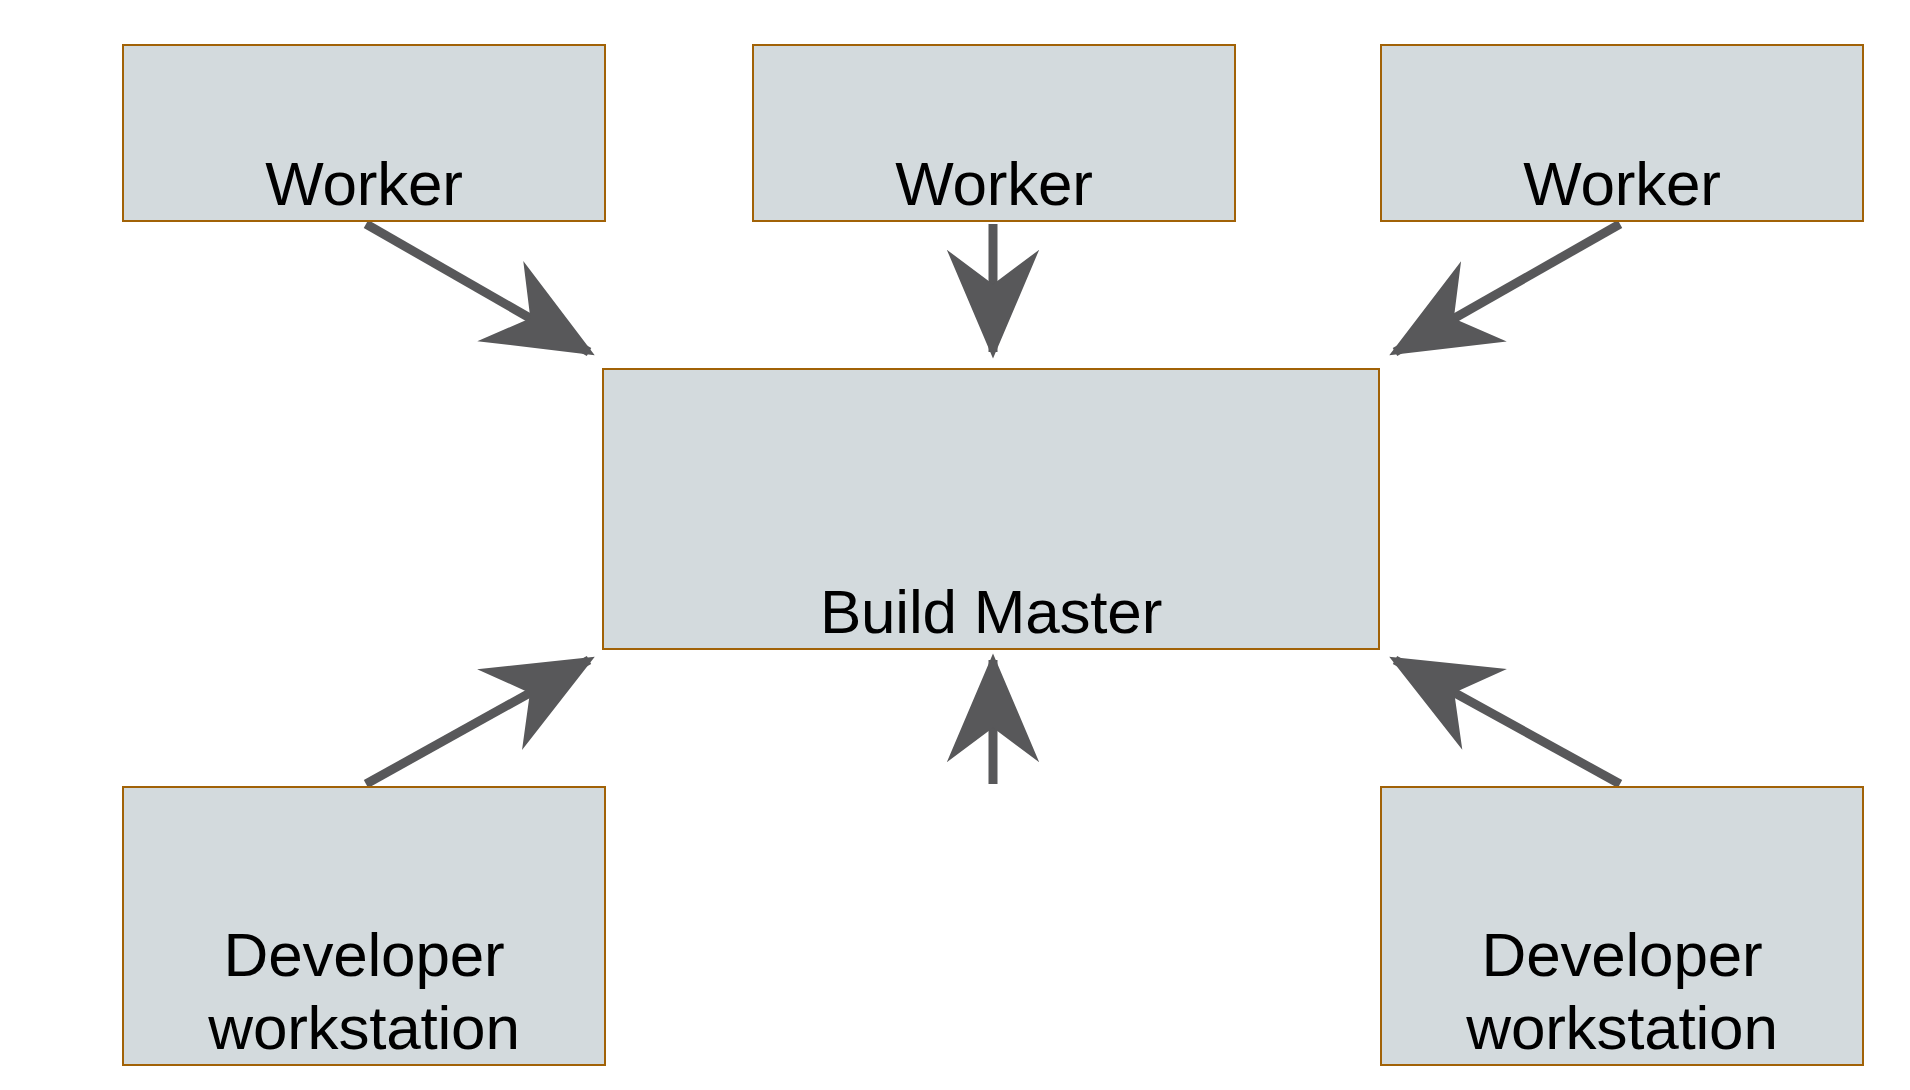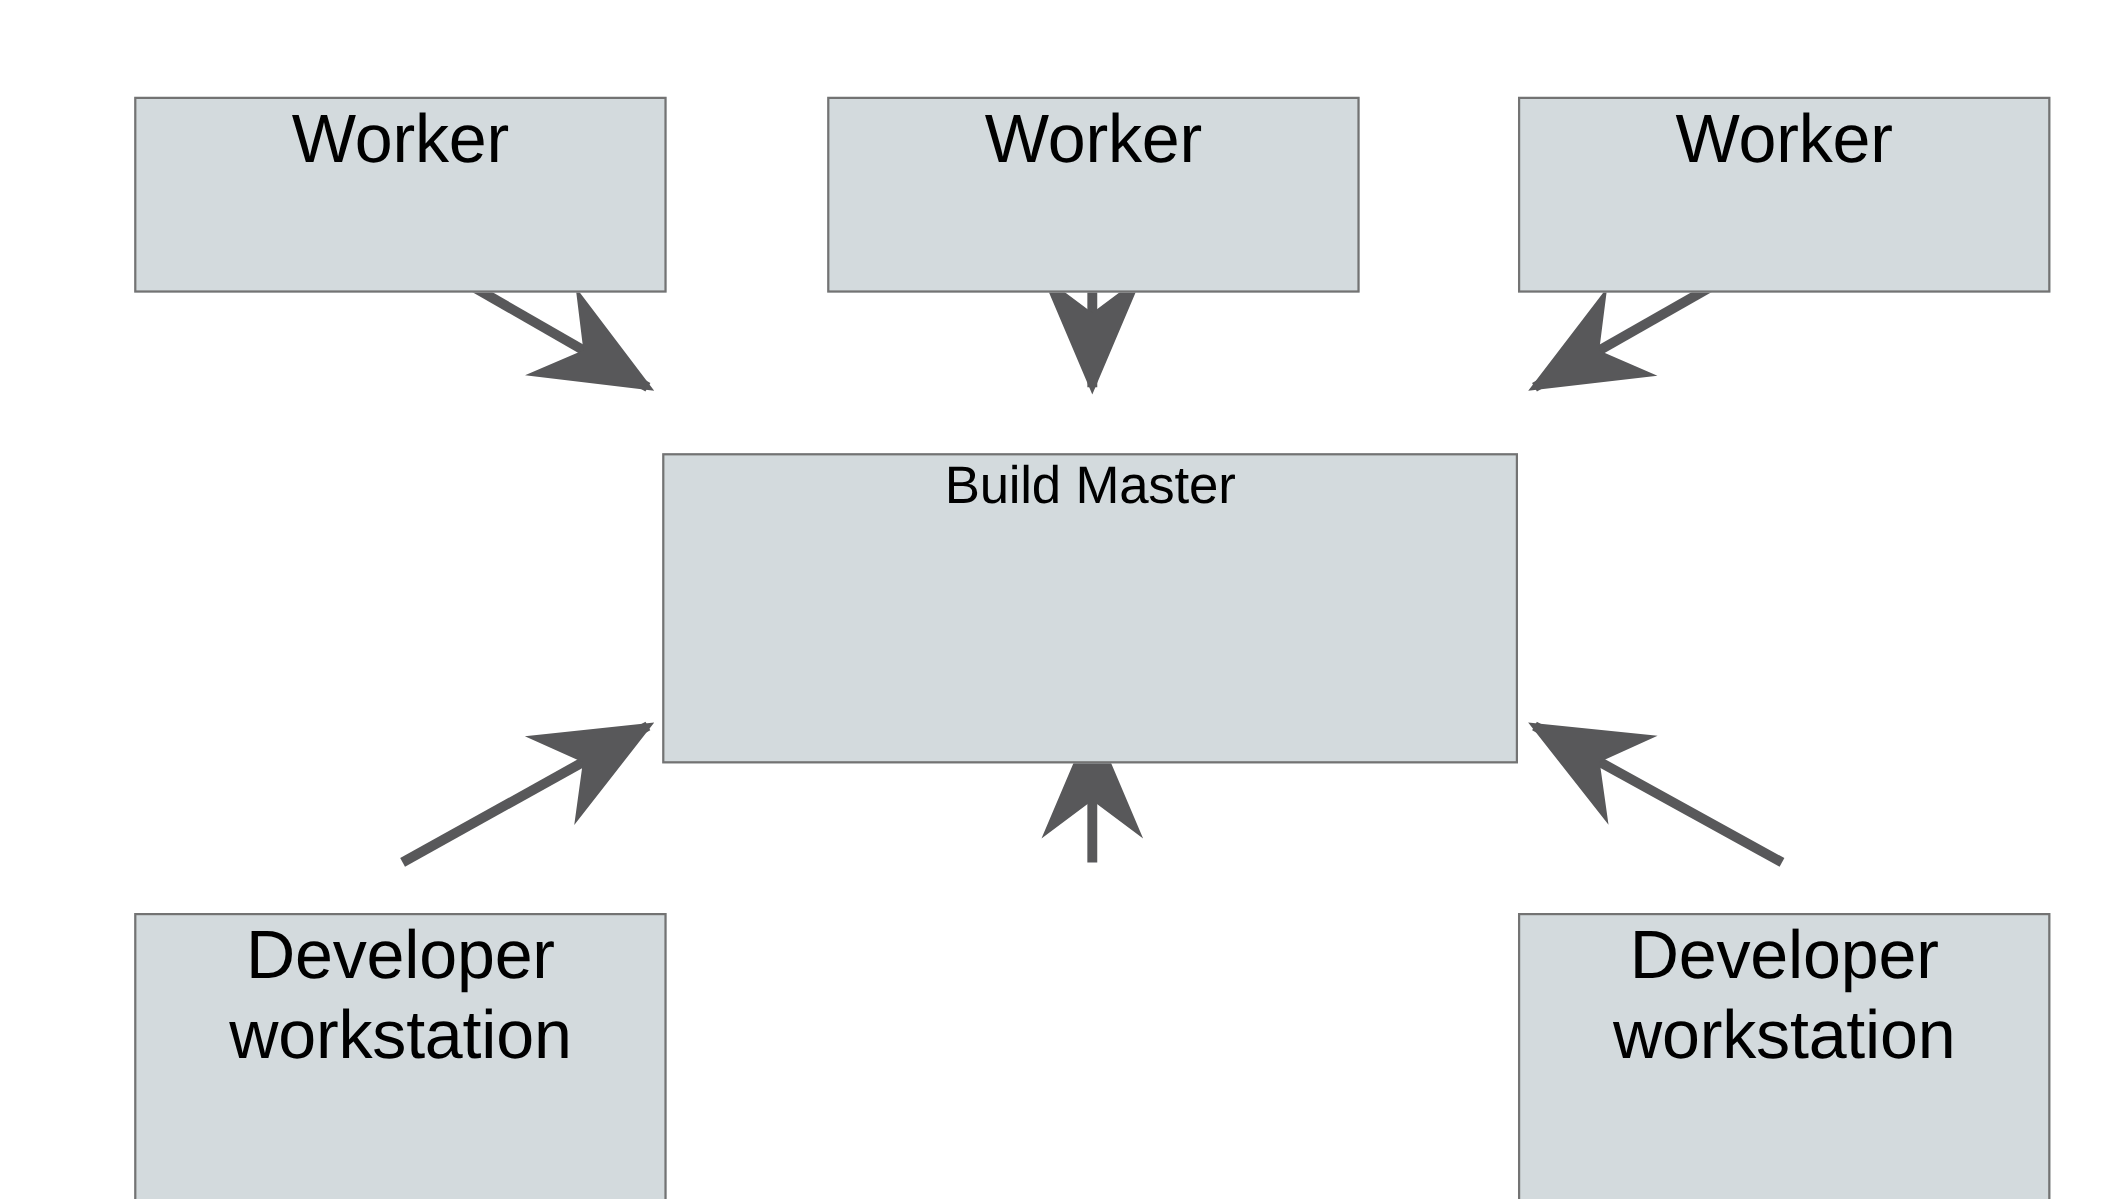--- a/index.html
+++ b/index.html
@@ -23,43 +23,42 @@
     left: 0;
     top: 0;
     width: 1910px;
     height: 1090px;
     pointer-events: none;
   }
   .node {
     position: absolute;
     box-sizing: border-box;
     background: #d3dadd;
-    border: 2px solid #737373;
+    border: 2px solid #a16207;
     display: flex;
-    align-items: flex-start;
+    align-items: flex-end;
     justify-content: center;
     text-align: center;
     color: #000000;
     line-height: 1.18;
     white-space: pre-line;
     letter-spacing: -0.2px;
-    margin-top: 44px;
   }
   .node-label {
     display: block;
     width: 100%;
     padding: 0 10px;
     box-sizing: border-box;
   }
   
   #node-worker-1 { left: 122px; top: 44px;  width: 484px; height: 178px; font-size: 62px; }
   #node-worker-2 { left: 752px; top: 44px;  width: 484px; height: 178px; font-size: 62px; }
   #node-worker-3 { left: 1380px;top: 44px;  width: 484px; height: 178px; font-size: 62px; }
   
-  #node-build-master { left: 602px; top: 368px; width: 778px; height: 282px; font-size: 48px; }
+  #node-build-master { left: 602px; top: 368px; width: 778px; height: 282px; font-size: 62px; }
   
   #node-dev-ws-1 { left: 122px;  top: 786px; width: 484px; height: 280px; font-size: 62px; }
   #node-ci-server { left: 752px; top: 786px; width: 484px; height: 280px; font-size: 62px; }
   #node-dev-ws-2 { left: 1380px; top: 786px; width: 484px; height: 280px; font-size: 62px; }
 </style>
 </head>
 <body>
 
 <div id="diagram-canvas">
 

